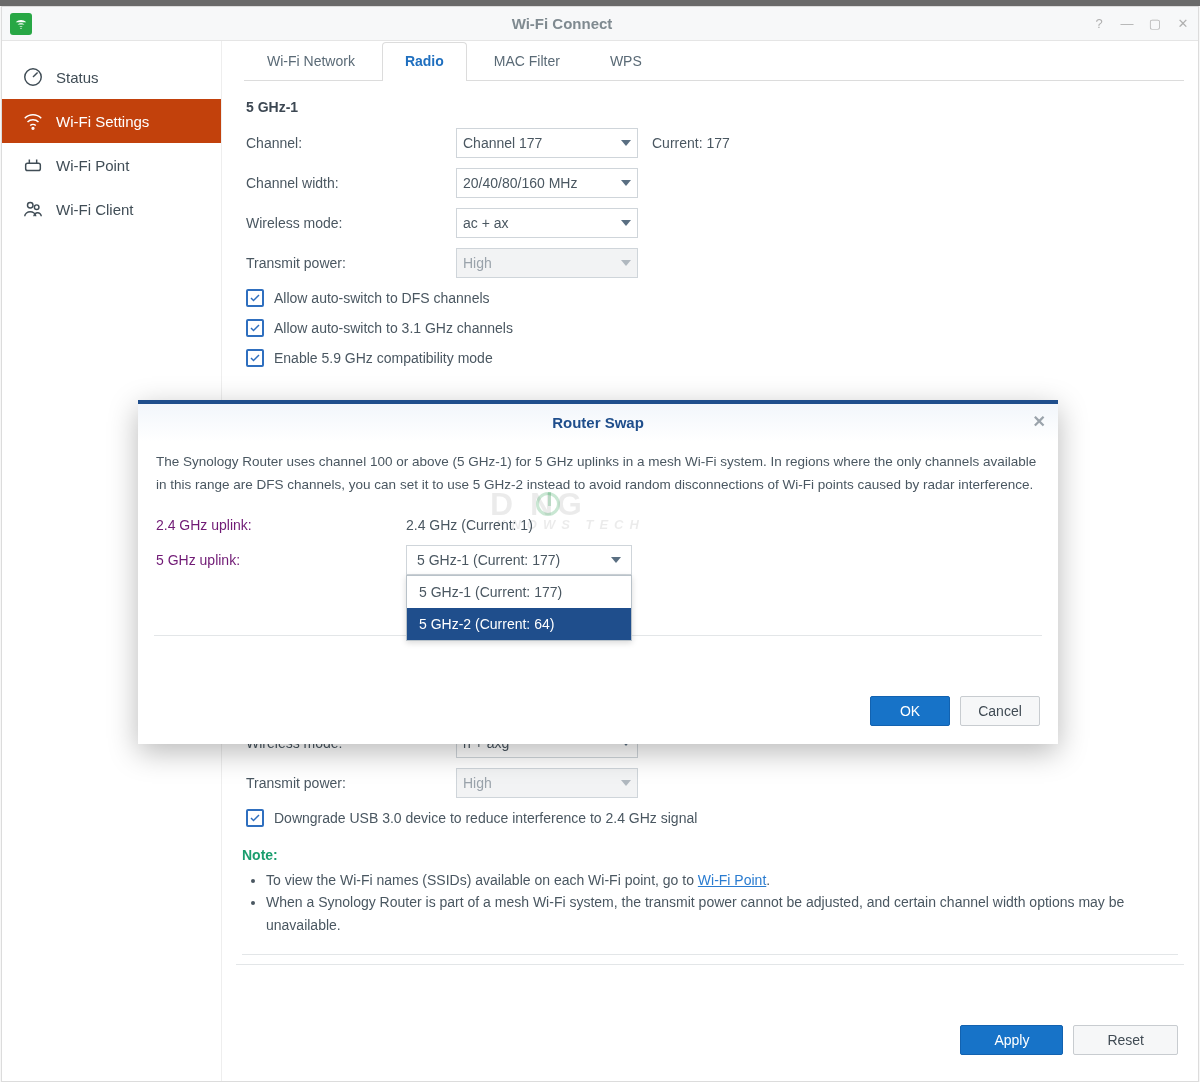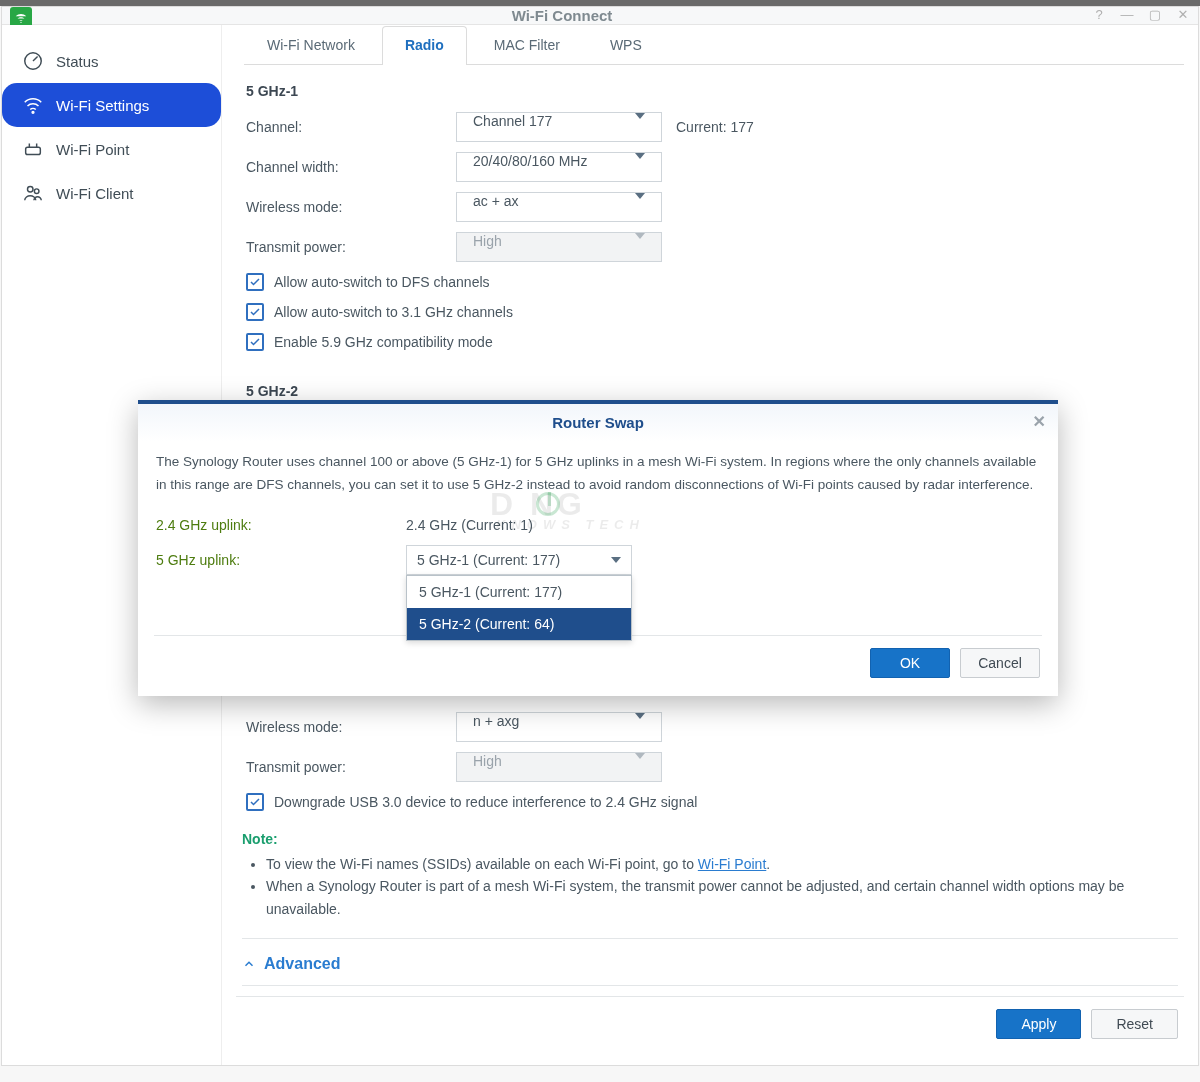--- a/index.html
+++ b/index.html
@@ -15,21 +15,22 @@
     background: #6a6a6a;
   }
   .window {
     background: #fff;
     border: 1px solid #dcdcdc;
     margin: 0 auto;
     width: 1198px;
   }
   .titlebar {
     display: flex;
-    height: 18px;
+    align-items: center;
+    height: 34px;
     background: #f7f8f9;
     border-bottom: 1px solid #e5e5e5;
     padding: 0 8px;
   }
   .app-icon {
     width: 22px; height: 22px;
     background: #28a745;
     border-radius: 3px;
     display: flex; align-items: center; justify-content: center;
   }
@@ -54,23 +55,22 @@
     display: flex;
     align-items: center;
     gap: 12px;
     height: 44px;
     padding-left: 20px;
     color: #404d56;
     font-size: 15px;
     cursor: pointer;
   }
   .side-item.active {
-    background: #1d4ed8;
+    background: #c2410c;
     color: #fff;
-    border-radius: 15px;
   }
   .side-icon { width: 22px; height: 22px; stroke: currentColor; fill: none; stroke-width:1.6;}
   .main {
     flex: 1;
     padding: 0 14px 14px 14px;
     display: flex;
     flex-direction: column;
   }
   .tabs {
     display: flex;
@@ -112,27 +112,27 @@
     padding: 5px 0 5px 4px;
     gap: 0;
   }
   .row-label {
     width: 210px;
     color: #4a5761;
     font-size: 14px;
   }
   .dropdown {
     display: flex;
-    align-items: flex-start;
+    align-items: center;
     justify-content: space-between;
-    width: 206px;
+    width: 182px;
     height: 30px;
     border: 1px solid #cfd5da;
     background: #fff;
-    padding: 0 16px;
+    padding: 0 6px;
     color: #4a5761;
     font-size: 14px;
     cursor: pointer;
   }
   .dropdown.disabled { background: #f2f3f4; color: #9aa3ab; }
   .caret {
     width: 0; height: 0;
     border-left: 5px solid transparent;
     border-right: 5px solid transparent;
     border-top: 6px solid #5a6f82;
@@ -154,23 +154,23 @@
     cursor: pointer;
   }
   .checkbox svg { width: 12px; height: 12px; stroke: #2f6fbf; stroke-width:3; fill:none;}
   .note-head { color: #1a9e6e; font-weight:600; font-size:14px; margin-top:14px; }
   .note-list { list-style: disc; padding-left: 24px; margin-top:6px; color:#4a5761; font-size:14px; line-height:1.6;}
   .note-list a { color:#2a7cd0; text-decoration:underline;}
   .divider { border-top:1px solid #e3e6e8; margin: 18px 0 10px 0;}
   .adv-head { display:flex; align-items:center; gap:8px; color:#2a7cd0; font-size:16px; font-weight:600; cursor:pointer; padding:6px 0;}
   .btn {
     display:inline-flex; align-items:center; justify-content:center;
-    height:30px; padding:0 24px;
+    height:30px; padding:0 33px;
     border:1px solid #c8ccd0; background:#f6f7f8; color:#404b54;
-    font-size:14px; cursor:pointer; border-radius:2px;
+    font-size:14px; cursor:pointer; border-radius:2px;margin-top:48px;
   }
   .btn.primary { background:#1773c8; border-color:#1262b0; color:#fff; }
   .footer {
     display:flex; justify-content:flex-end; gap:10px;
     padding:12px 6px; border-top:1px solid #e3e6e8;
   }
   
   .modal {
     position: absolute;
     top: 400px; left: 138px;
@@ -185,21 +185,21 @@
     font-weight:700;
     font-size:15px;
     padding:10px 0;
     background: linear-gradient(#f2f6fb, #fff);
     position: relative;
   }
   .modal-close { position:absolute; right:12px; top:8px; color:#9aa3ab; cursor:pointer; font-size:16px;}
   .modal-body { padding: 10px 18px 18px 18px; font-size:13px;}
   .modal-desc { color:#4a5761; line-height:1.7; font-size:13.5px;}
   .modal-row { display:flex; align-items:center; padding:6px 0;}
-  .modal-label { width: 250px; color:#4d7c0f; font-size:14px;}
+  .modal-label { width: 250px; color:#701a75; font-size:14px;}
   .modal-value-static { color:#4a5761; font-size:14px;}
   .modal-dd-wrap { position: relative; }
   .modal-dropdown {
     display:flex; align-items:center; justify-content:space-between;
     width:226px; height:30px; border:1px solid #cfd5da;
     padding:0 10px; font-size:14px; color:#4a5761; cursor:pointer;
   }
   .dd-panel {
     position:absolute; top:30px; left:0;
     border:1px solid #b9c2c9; background:#fff;

